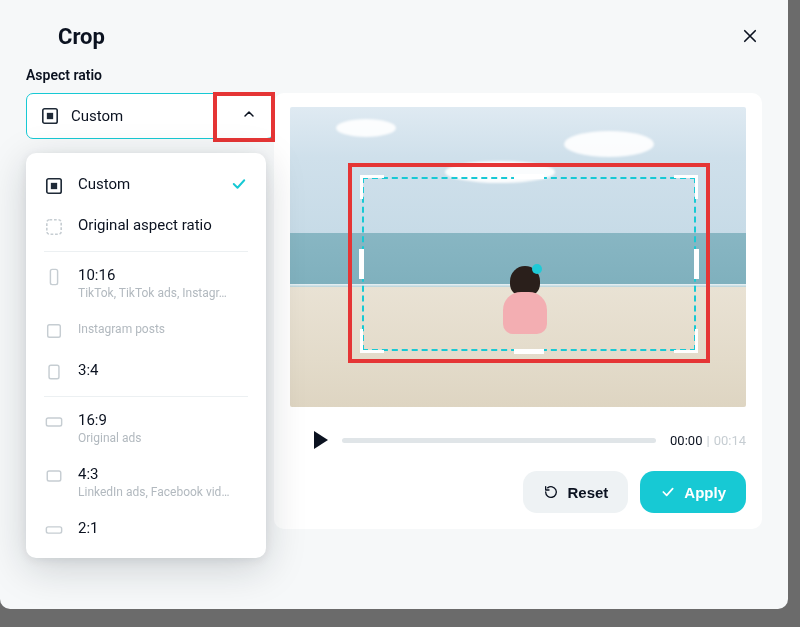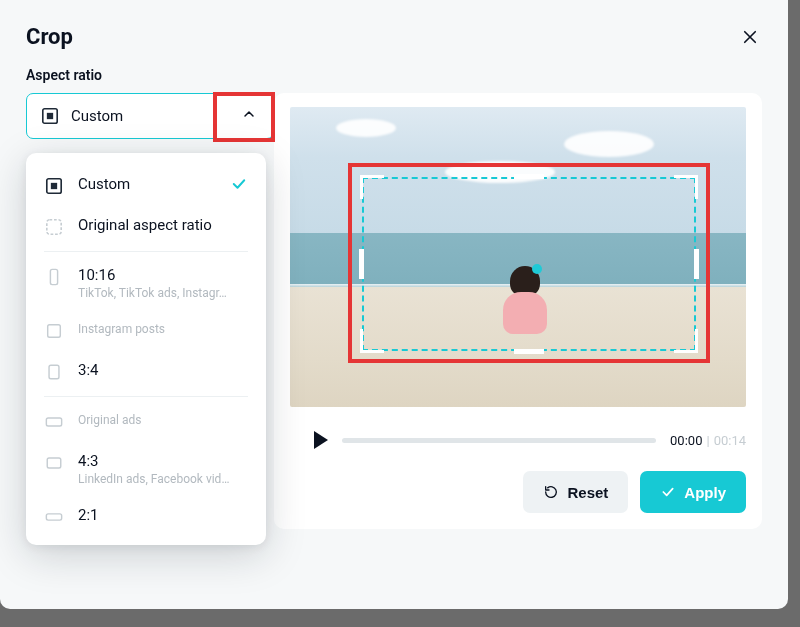--- a/index.html
+++ b/index.html
@@ -14,22 +14,22 @@
   .modal {
     position: absolute;
     top: 0; left: 0; right: 12px; bottom: 18px;
     background: #f6f8f9;
     border-radius: 0 0 10px 10px;
     padding: 24px 26px 22px 26px;
   }
   .header {
     display: flex;
     justify-content: space-between;
-    align-items: center;
     margin-bottom: 18px;
+    margin-left: 32px;
   }
   .title {
     font-size: 22px;
     font-weight: 700;
     color: #0b1220;
   }
   .close {
     width: 24px; height: 24px;
     cursor: pointer;
     display: flex; align-items: center; justify-content: center;
@@ -237,21 +237,21 @@
 
   
   .footer {
     display: flex;
     justify-content: flex-end;
     gap: 12px;
     margin-top: 22px;
   }
   .btn {
     height: 42px;
-    border-radius: 7px;
+    border-radius: 14px;
     padding: 0 20px;
     font-size: 15px;
     font-weight: 600;
     display: inline-flex;
     align-items: center;
     gap: 8px;
     cursor: pointer;
     border: none;
   }
   .btn-reset {
@@ -364,20 +364,21 @@
         </div>
         <div class="dd-divider"></div>
 
         <div class="dd-item">
           <span class="dd-icon">
             <svg viewBox="0 0 20 20" width="18" height="18">
                 <rect x="1.5" y="5.5" width="17" height="9" rx="2" fill="none" stroke="#c6cdd2" stroke-width="1.6"></rect>
               </svg>
           </span>
           <div class="dd-text">
+            <div class="dd-label">16:9</div>
             <div class="dd-sub">Original ads</div>
           </div>
         </div>
 
         <div class="dd-item">
           <span class="dd-icon">
             <svg viewBox="0 0 20 20" width="18" height="18">
                 <rect x="2.5" y="4.5" width="15" height="11" rx="2" fill="none" stroke="#c6cdd2" stroke-width="1.6"></rect>
               </svg>
           </span>

